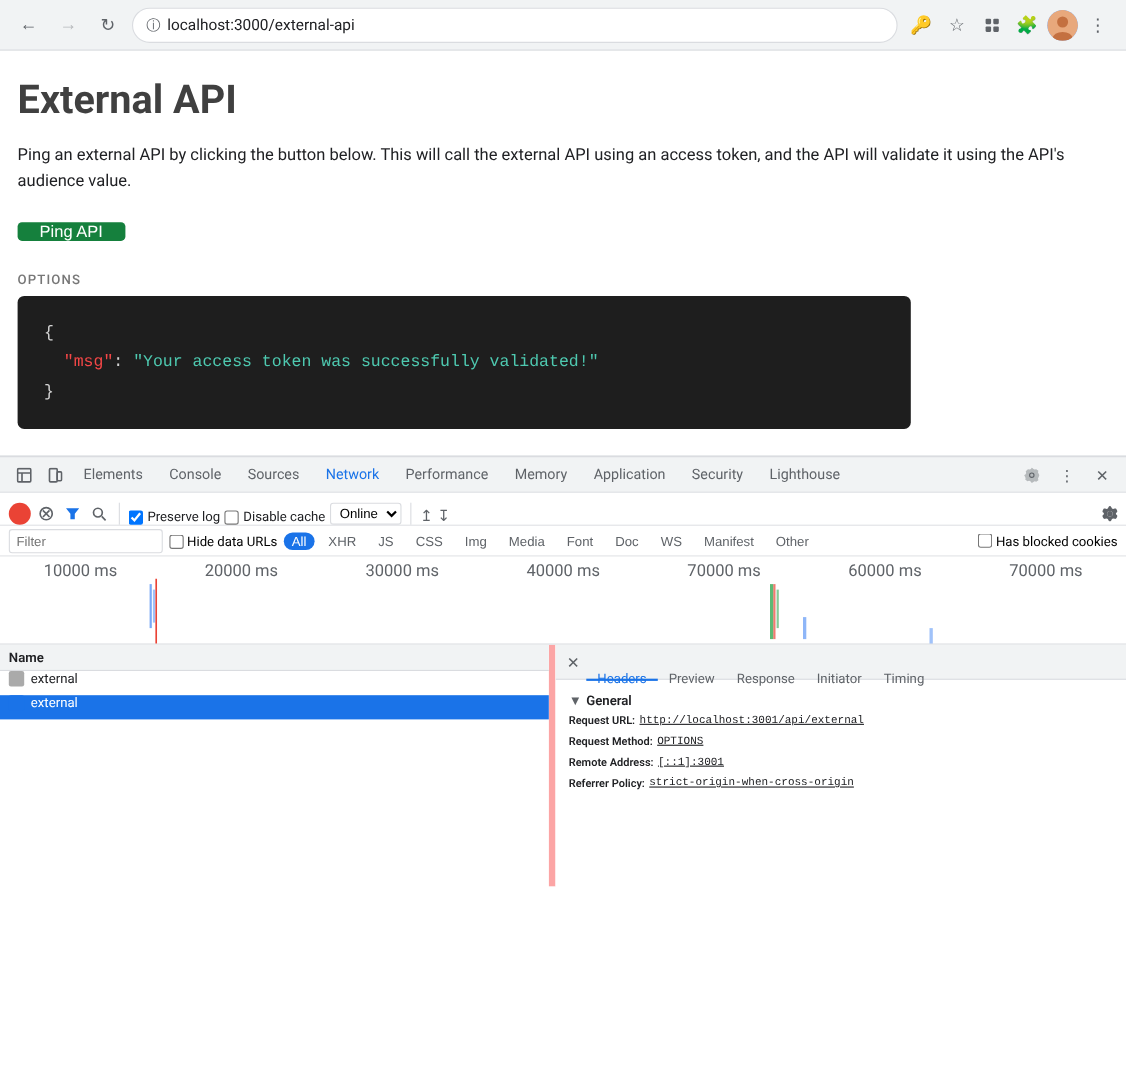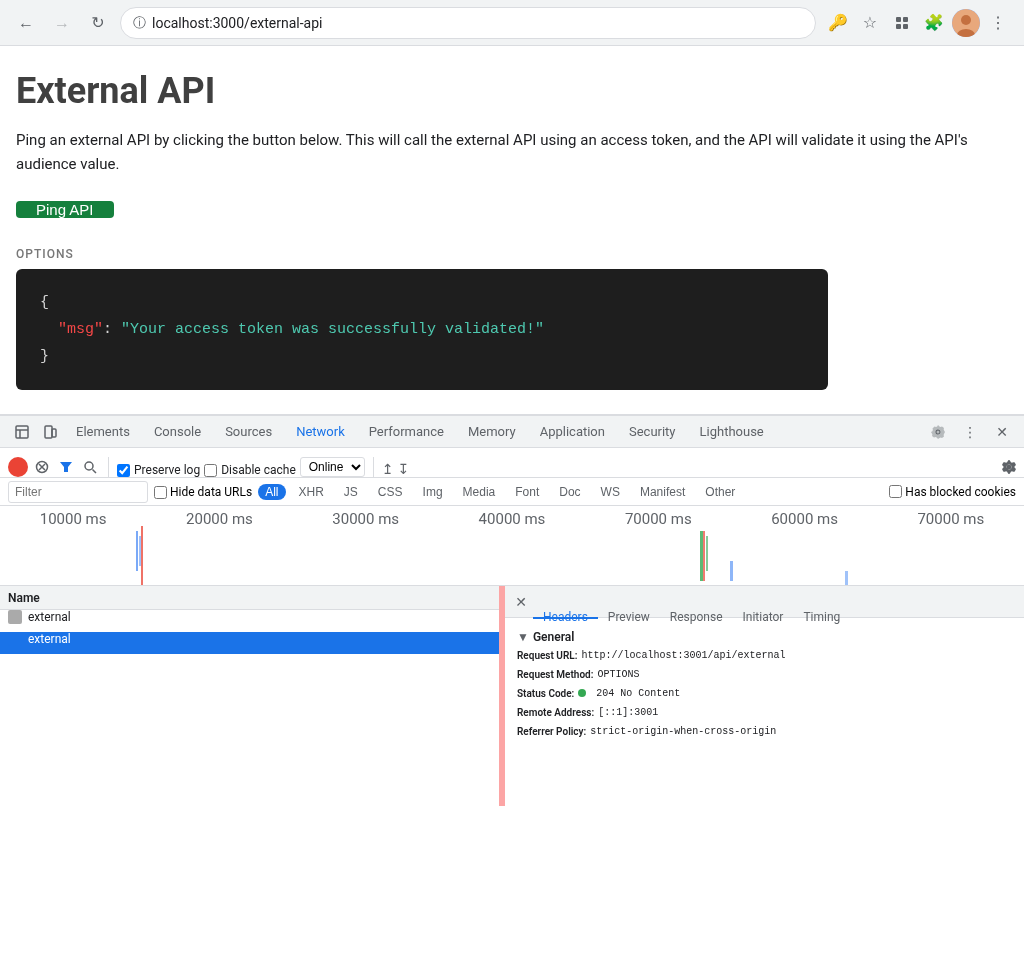--- a/index.html
+++ b/index.html
@@ -355,21 +355,21 @@
       font-size: 10px;
       line-height: 1.6;
     }
     .detail-key {
       font-weight: 600;
       color: #202124;
       white-space: nowrap;
       margin-right: 4px;
     }
     .detail-val { color: #202124; }
-    .detail-val.mono { font-family: 'Courier New', monospace; }
+    .detail-val.mono { font-family: 'Courier New', monospace; text-decoration: underline; }
     .status-dot {
       display: inline-block;
       width: 8px; height: 8px;
       border-radius: 50%;
       background: #34a853;
       margin-right: 4px;
       vertical-align: middle;
     }
   </style>
 </head>
@@ -587,27 +587,20 @@
         </div>
         <div class="detail-row">
           <span class="detail-key">Request URL:</span>
           <span class="detail-val mono">http://localhost:3001/api/external</span>
         </div>
         <div class="detail-row">
           <span class="detail-key">Request Method:</span>
           <span class="detail-val mono">OPTIONS</span>
         </div>
         <div class="detail-row">
-          <span class="detail-key">Status Code:</span>
-          <span class="detail-val mono">
-            <span class="status-dot"></span>
-            204 No Content
-          </span>
-        </div>
-        <div class="detail-row">
           <span class="detail-key">Remote Address:</span>
           <span class="detail-val mono">[::1]:3001</span>
         </div>
         <div class="detail-row">
           <span class="detail-key">Referrer Policy:</span>
           <span class="detail-val mono">strict-origin-when-cross-origin</span>
         </div>
       </div>
     </div>
   </div>

